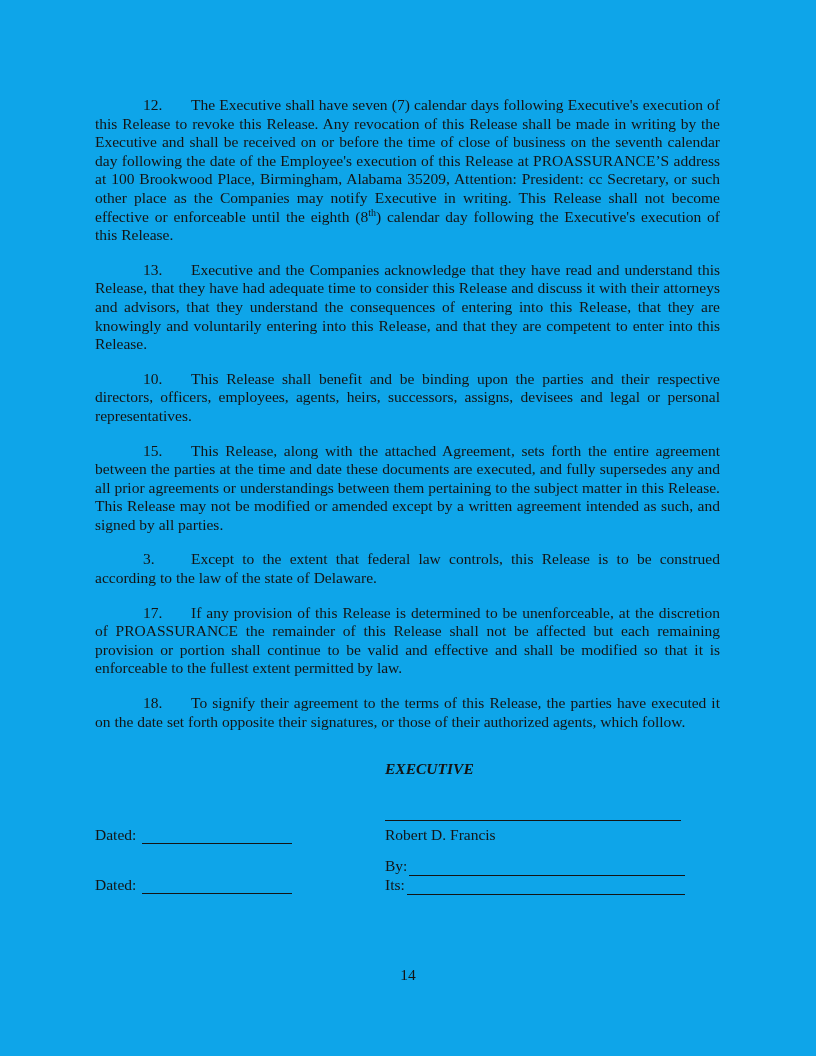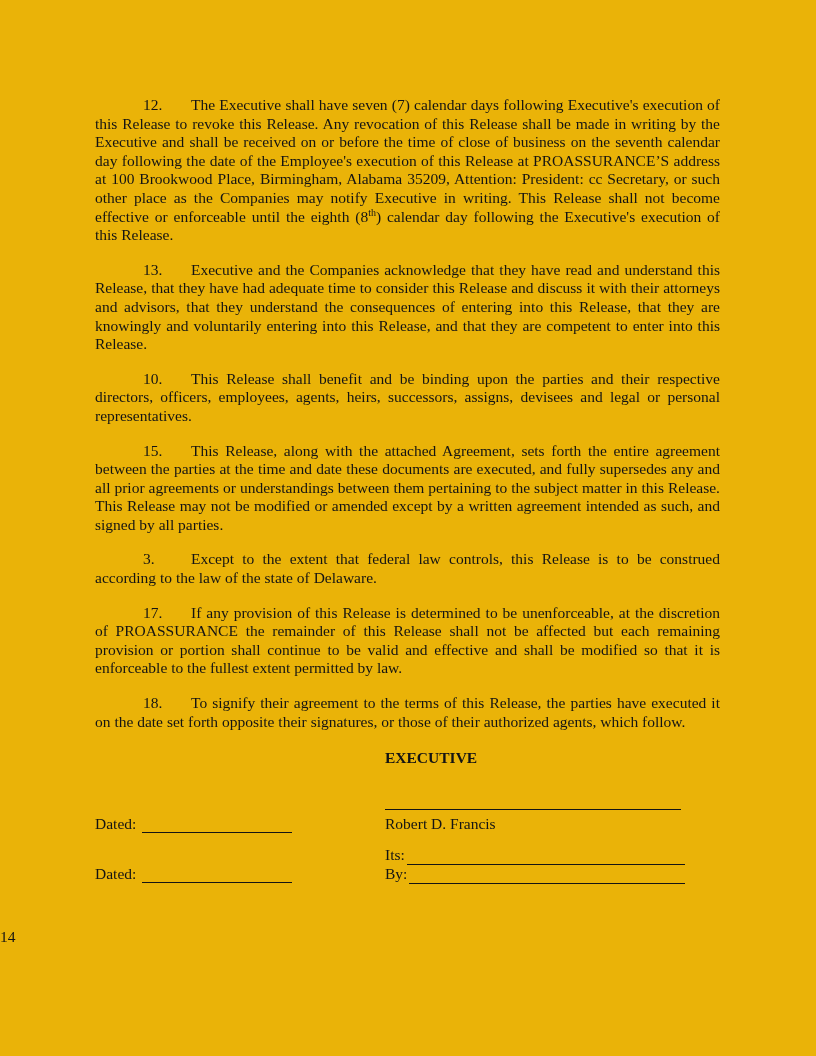--- a/index.html
+++ b/index.html
@@ -4,21 +4,21 @@
 <style>
   html, body {
     margin: 0;
     padding: 0;
     background: #ffffff;
   }
   .page {
     position: relative;
     width: 816px;
     height: 1056px;
-    background: #eab308;
+    background: #0ea5e9;
     color: #141414;
     font-family: "Liberation Serif", serif;
     overflow: hidden;
   }
   .content {
     position: absolute;
     left: 95px;
     top: 96px;
     width: 625px;
   }
@@ -32,24 +32,25 @@
     display: inline-block;
     margin-left: 48px;
     width: 48px;
   }
   sup.ord {
     font-size: 10px;
     line-height: 0;
     vertical-align: super;
   }
   .sig-heading {
-    margin: 18px 0 0 290px;
+    margin: 29px 0 0 290px;
     font-weight: bold;
     font-size: 15.5px;
     line-height: 18.6px;
+    font-style: italic;
   }
   .sig-row {
     display: flex;
     align-items: flex-end;
     font-size: 15.5px;
     line-height: 18.6px;
   }
   .sig-row .left-cell {
     width: 290px;
     flex: 0 0 290px;
@@ -83,23 +84,24 @@
     flex: 1;
     border-bottom: 1px solid #141414;
     height: 16px;
     margin-left: 2px;
   }
   .row-exec { margin-top: 25px; }
   .row-corp-head { margin-top: 36px; }
   .row-corp { margin-top: 13px; }
   .page-number {
     position: absolute;
-    top: 928px;
+    top: 966px;
     left: 0;
     width: 100%;
+    text-align: center;
     font-size: 15.5px;
   }
 </style>
 </head>
 <body>
 
 <div class="page">
   <div class="content">
 
     <p class="para"><span class="pnum">12.</span><span>The Executive shall have seven (7) calendar days following Executive's execution of this Release to revoke this Release. Any revocation of this Release shall be made in writing by the Executive and shall be received on or before the time of close of business on the seventh calendar day following the date of the Employee's execution of this Release at PROASSURANCE’S address at 100 Brookwood Place, Birmingham, Alabama 35209, Attention: President:  cc Secretary, or such other place as the Companies may notify Executive in writing. This Release shall not become effective or enforceable until the eighth (8</span><sup class="ord">th</sup><span>) calendar day following the Executive's execution of this Release.</span></p>
@@ -130,25 +132,25 @@
     </div>
 
 
     <div class="sig-row row-corp">
       <div class="left-cell">
         <span>Dated:</span>
         <span class="dated-line"></span>
       </div>
       <div class="right-cell">
         <div class="label-line-row">
-          <span>Its:</span>
+          <span>By:</span>
           <span class="fill-line"></span>
         </div>
         <div class="label-line-row">
-          <span>By:</span>
+          <span>Its:</span>
           <span class="fill-line"></span>
         </div>
       </div>
     </div>
 
   </div>
 
   <div class="page-number">14</div>
 </div>
 

